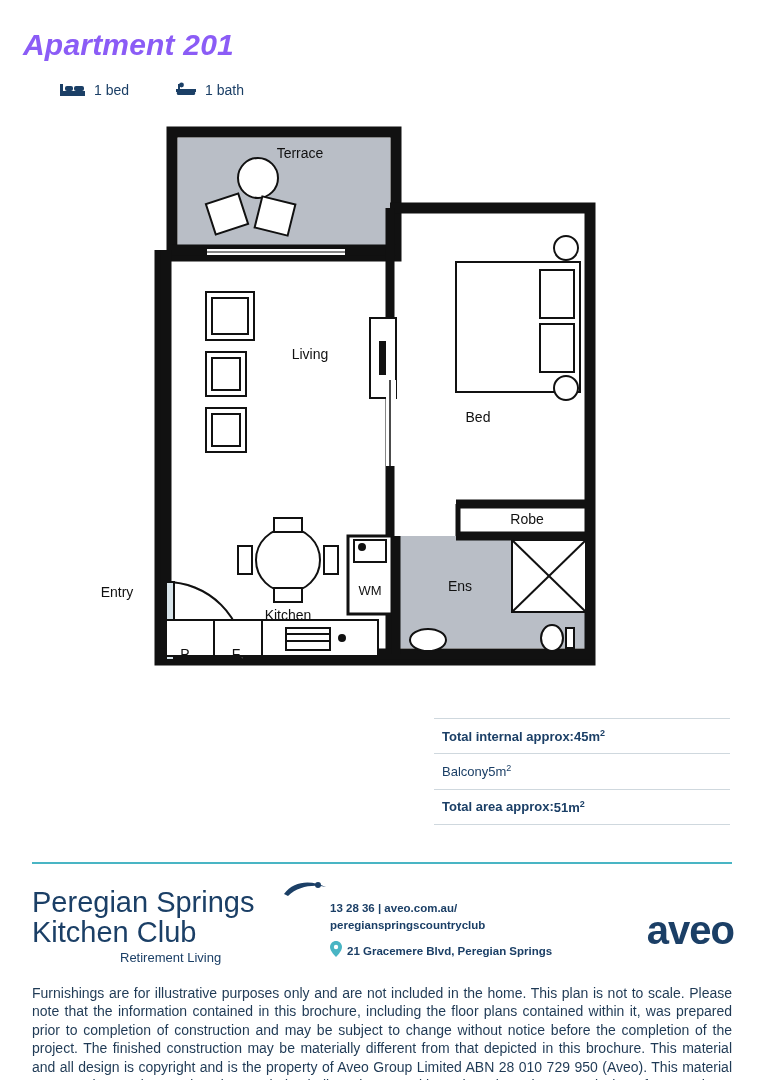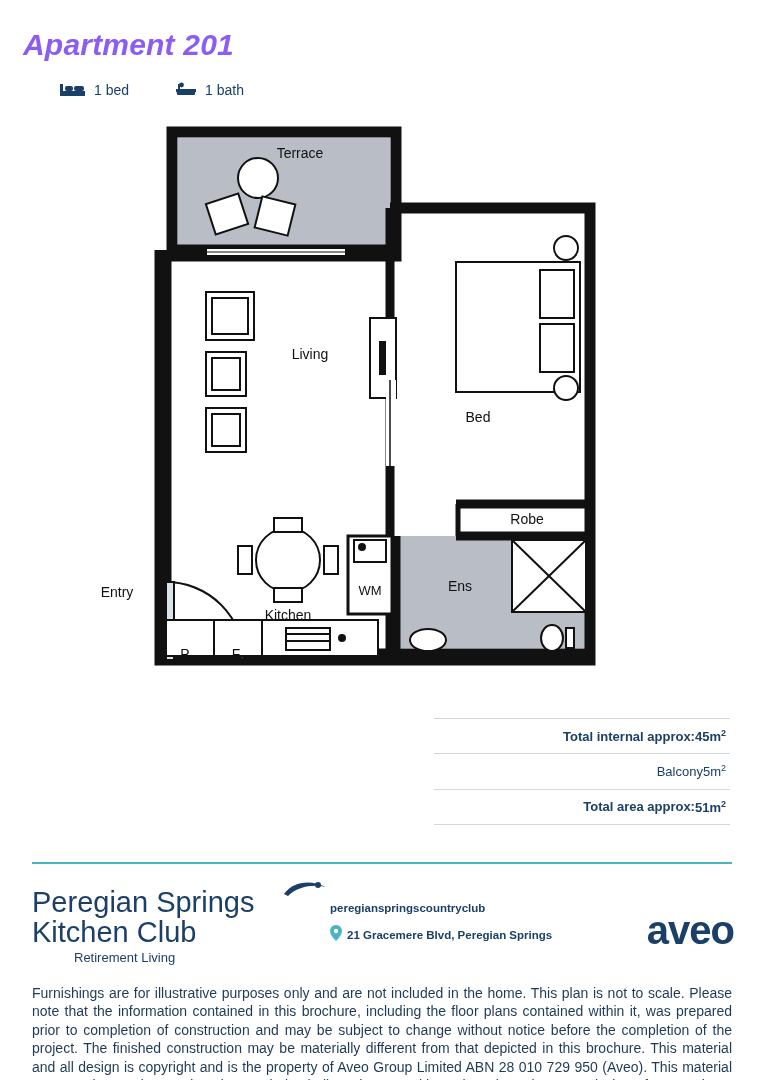--- a/index.html
+++ b/index.html
@@ -58,21 +58,21 @@
   
   .areas {
     position: absolute;
     left: 434px;
     top: 718px;
     width: 296px;
     font-size: 13px;
   }
   .area-row {
     display: flex;
-    justify-content: flex-end;
+    justify-content: flex-start;
     align-items: center;
     padding: 9px 4px 9px 8px;
     border-bottom: 1px solid #cfd8de;
   }
   .area-row:first-child { border-top: 1px solid #cfd8de; }
   .area-row.bold { font-weight: bold; }
   .area-row .lbl { color: #1b3f66; }
   .area-row .val { color: #1b3f66; }
   .area-row .val sup { font-size: 9px; }
 
@@ -93,21 +93,21 @@
   }
   .brand .l1, .brand .l2 {
     font-size: 29px;
     color: #1b3f66;
     font-weight: normal;
   }
   .brand .l3 {
     font-size: 13px;
     color: #1b3f66;
     margin-top: 4px;
-    margin-left: 42px;
+    margin-left: 88px;
   }
   .brand .swoosh {
     position: absolute;
     left: 250px;
     top: -10px;
   }
   .contact {
     position: absolute;
     left: 330px;
     top: 900px;
@@ -315,20 +315,21 @@
       <path d="M2 16 C 12 2, 30 2, 44 9 C 32 6, 16 8, 6 18 Z" fill="#1b3f66"></path>
       <circle cx="36" cy="7" r="3" fill="#1b3f66"></circle>
     </svg>
   </div>
   <div class="l1">Peregian Springs</div>
   <div class="l2">Kitchen Club</div>
   <div class="l3">Retirement Living</div>
 </div>
 
 <div class="contact">
+  <div>13 28 36 | aveo.com.au/</div>
   <div>peregianspringscountryclub</div>
   <div class="row-pin">
     <span>
       <svg width="12" height="16" viewBox="0 0 12 16">
         <path d="M6 0 C2.7 0 0 2.7 0 6 c0 4.4 6 10 6 10 s6-5.6 6-10 c0-3.3-2.7-6-6-6 z" fill="#49b5c4"></path>
         <circle cx="6" cy="6" r="2.2" fill="#ffffff"></circle>
       </svg>
     </span>
     <span>21 Gracemere Blvd, Peregian Springs</span>
   </div>

